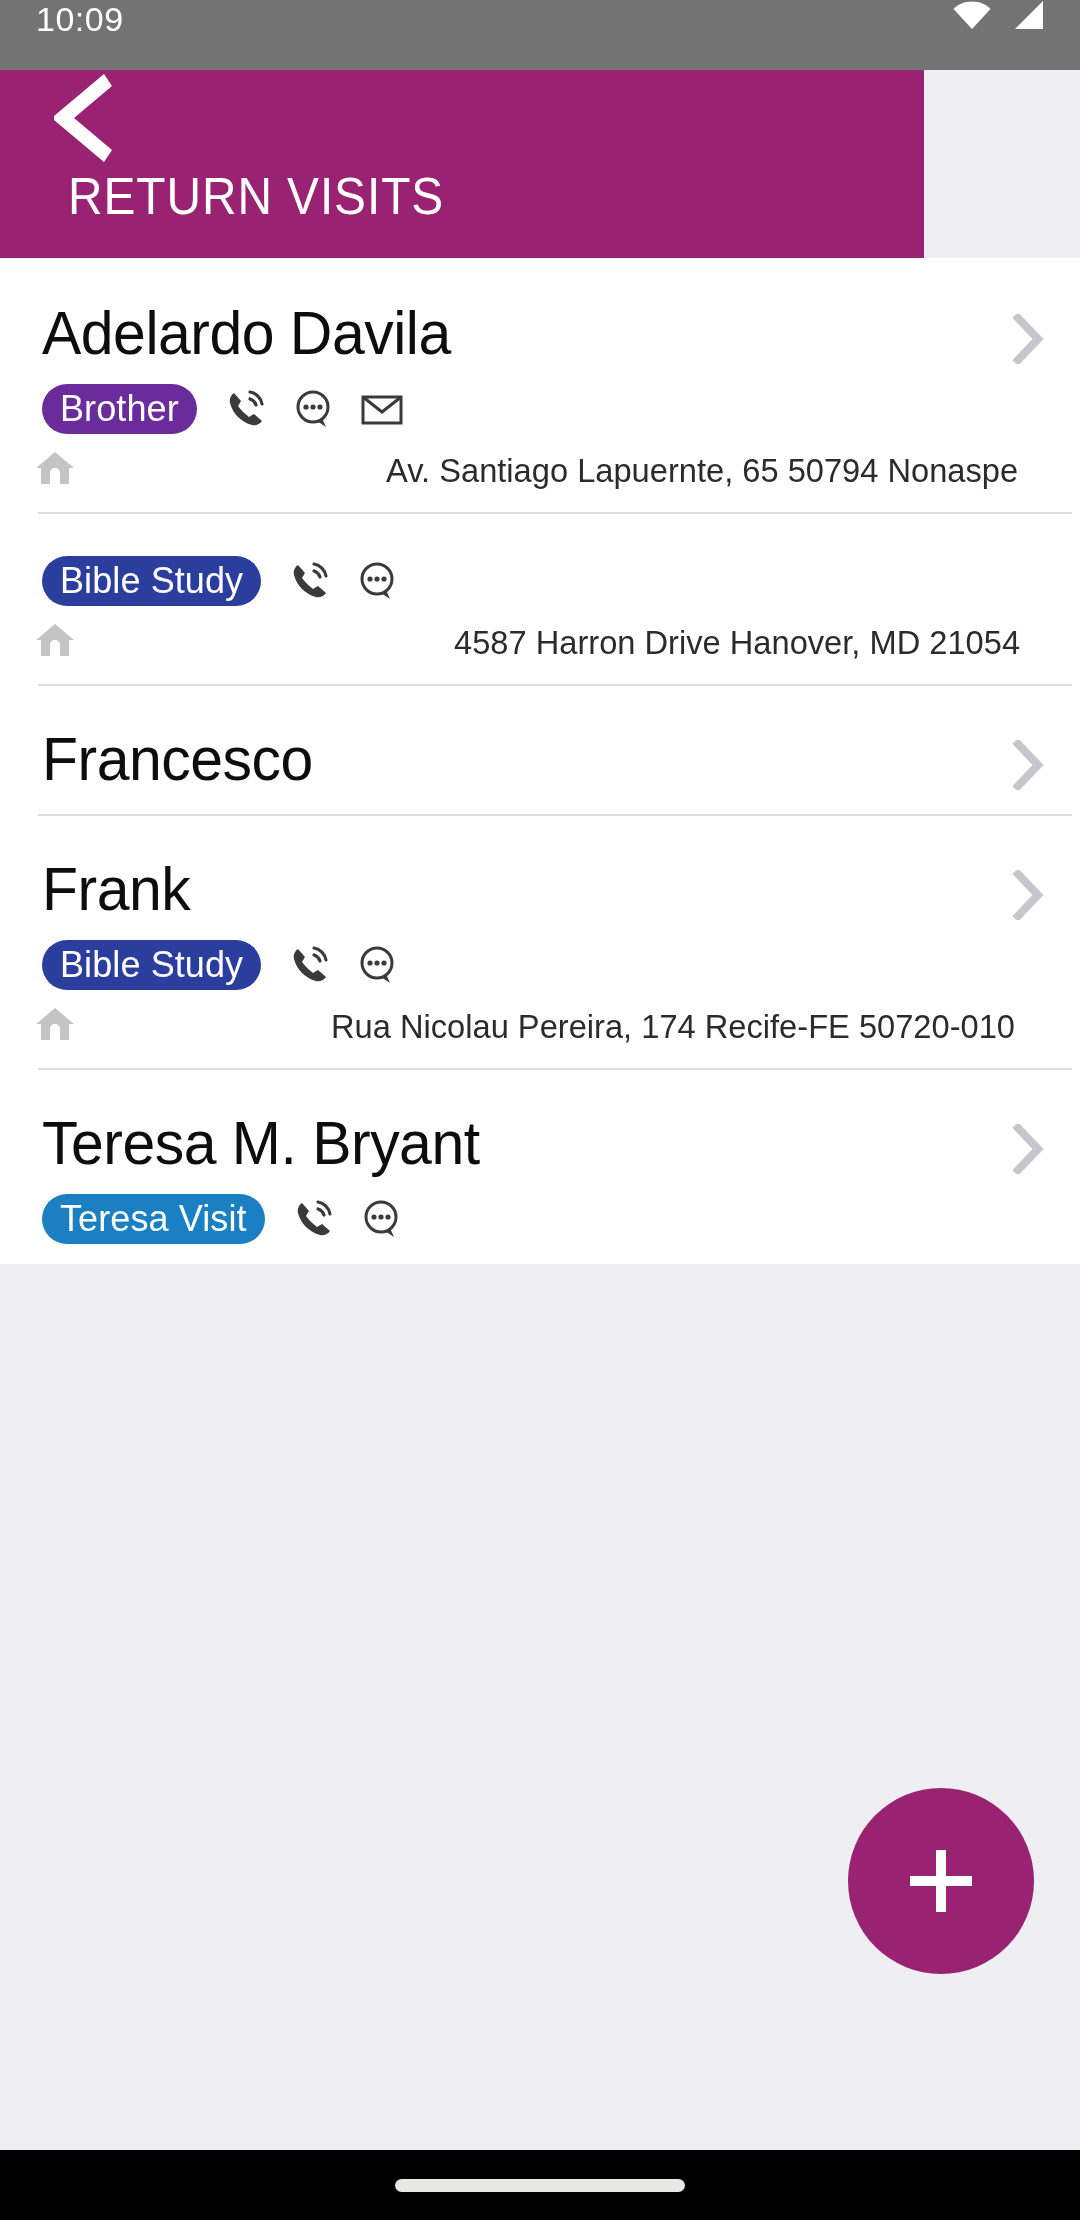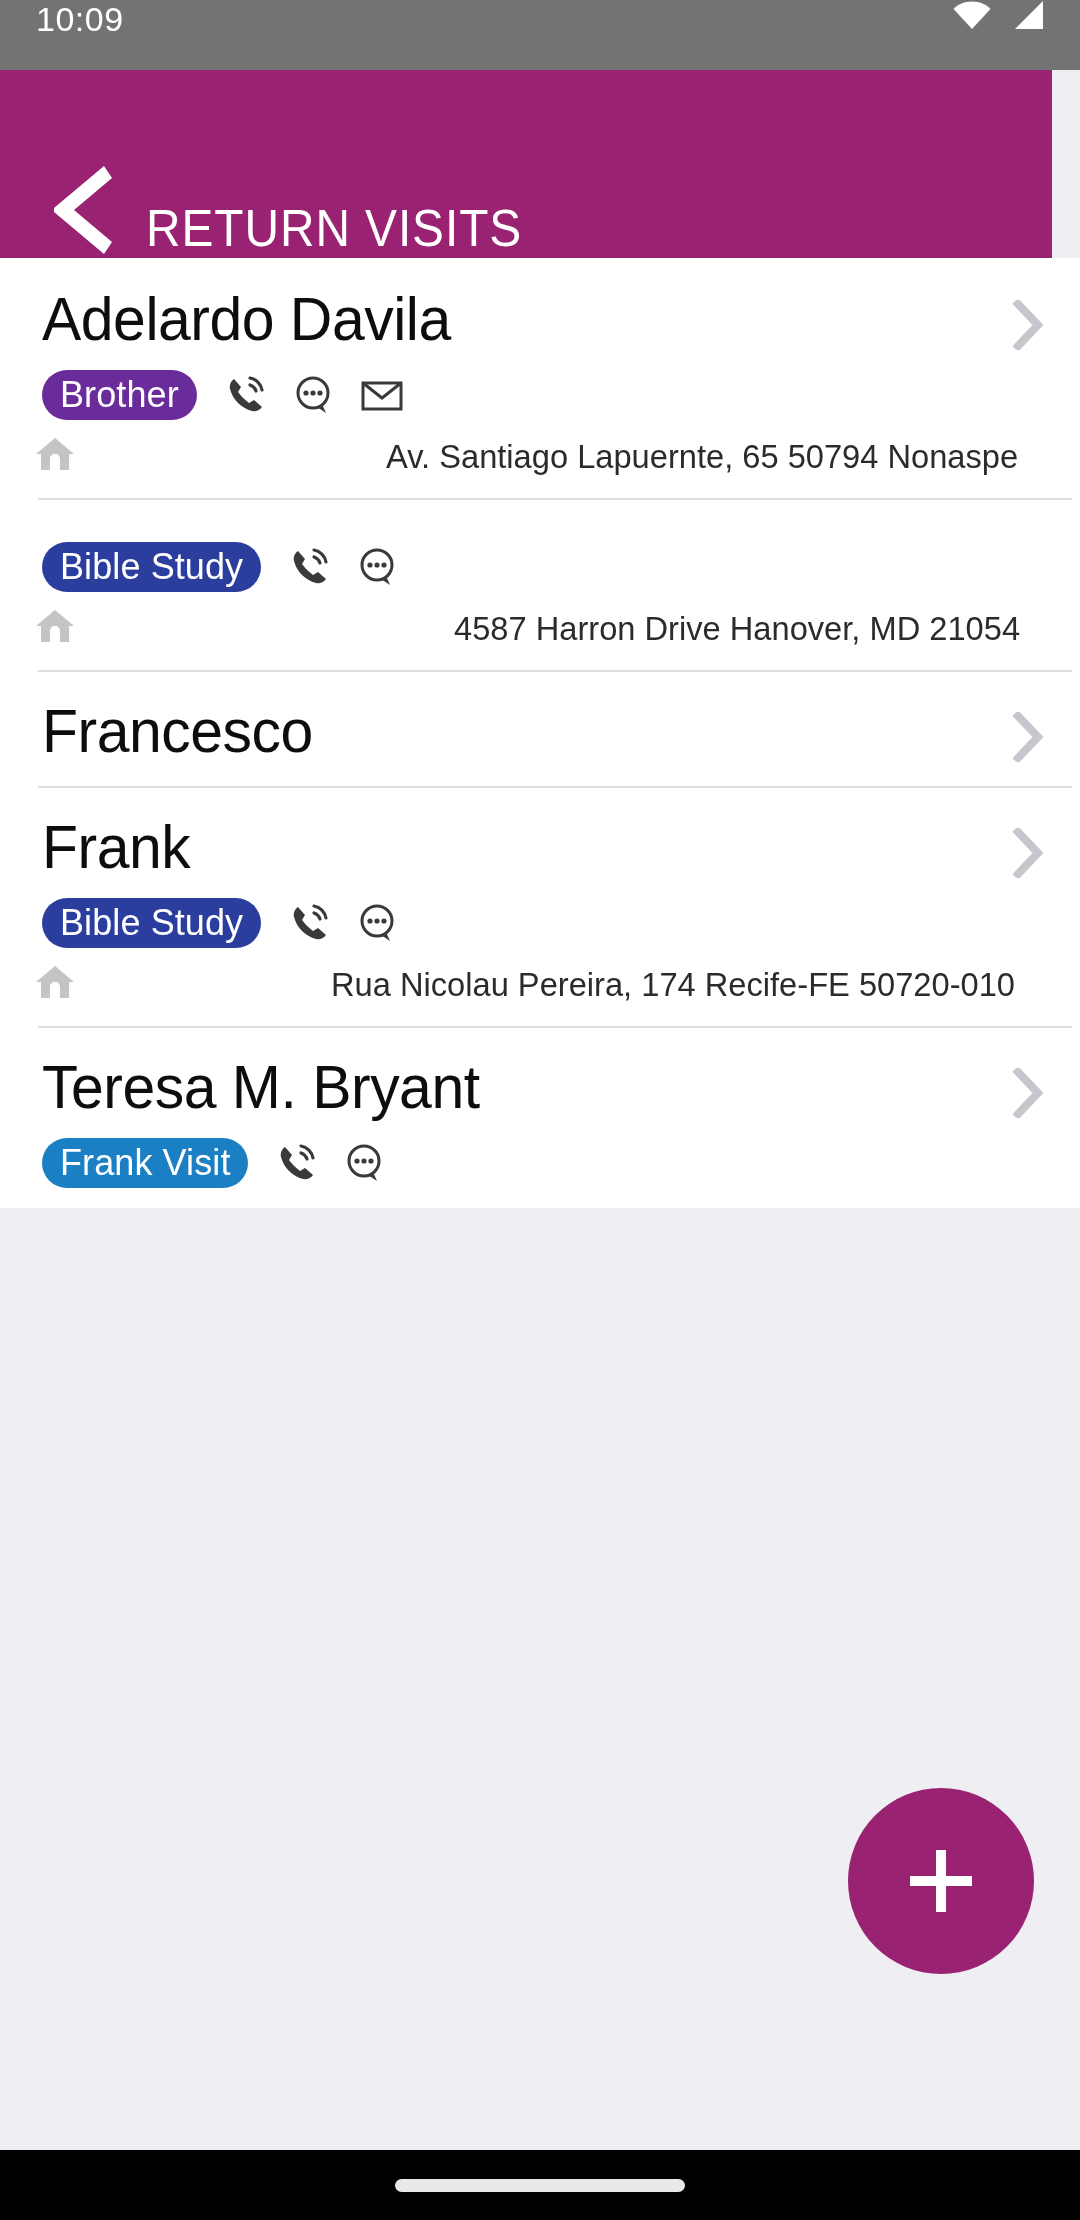--- a/index.html
+++ b/index.html
@@ -38,24 +38,25 @@
   }
   .status-icons {
     margin-left:auto;
     display:flex; align-items:center; gap:18px;
   }
   .icon-wifi, .icon-signal { display:block; }
 
   
   .appbar {
     position:absolute; top:70px; left:0;
-    width:1052px; height:188px;
+    width:924px; height:188px;
     background:#9A2272;
-    display:flex; align-items:flex-end;
+    display:flex; align-items:flex-start;
     padding-left:44px;
+    flex-direction:column;
   }
   .back-btn {
     width:78px; height:96px;
     display:flex; align-items:center; justify-content:center;
     cursor:pointer;
     flex:0 0 auto;
   }
   .appbar-title {
     color:#ffffff;
     font-size:52px;
@@ -84,20 +85,21 @@
   .list-item + .list-item::before {
     content:"";
     position:absolute;
     top:0; left:38px; right:8px;
     height:2px;
     background:#DDDDDD;
   }
   .row-name {
     display:flex; align-items:flex-start;
     padding:0 36px 0 42px;
+    margin-top:14px;
   }
   .name {
     font-size:62px;
     font-weight:400;
     color:#0D0D0D;
     line-height:1.08;
     letter-spacing:-0.5px;
     transform:scaleX(0.95);
     transform-origin:left center;
     white-space:nowrap;
@@ -358,21 +360,21 @@
     <div class="list-item">
       <div class="row-name">
         <div class="name">Teresa M. Bryant</div>
         <span class="chevron-right">
           <svg width="34" height="50" viewBox="0 0 34 50">
             <path d="M8 4 L28 25 L8 46" fill="none" stroke="#C6C6CC" stroke-width="8" stroke-linecap="square"></path>
           </svg>
         </span>
       </div>
       <div class="row-tags">
-        <span class="badge" style="background:#1B7FC4">Frank Visit</span>
+        <span class="badge" style="background:#1B7FC4">Teresa Visit</span>
         <span class="action-icons">
           <span class="act-icon">
             <svg width="44" height="44" viewBox="0 0 44 44">
               <path d="M10 6 C7 8 5 12 6 16 C9 27 17 35 28 38 C32 39 36 37 38 34 L30 27 L25 30 C21 27 17 23 14 19 L17 14 Z" fill="#3A3A3A"></path>
               <path d="M26 5 C32 6 37 11 38 17" fill="none" stroke="#3A3A3A" stroke-width="3.2" stroke-linecap="round"></path>
               <path d="M26 12 C29 13 31 15 32 18" fill="none" stroke="#3A3A3A" stroke-width="3.2" stroke-linecap="round"></path>
             </svg>
           </span>
           <span class="act-icon">
             <svg width="44" height="44" viewBox="0 0 44 44">

